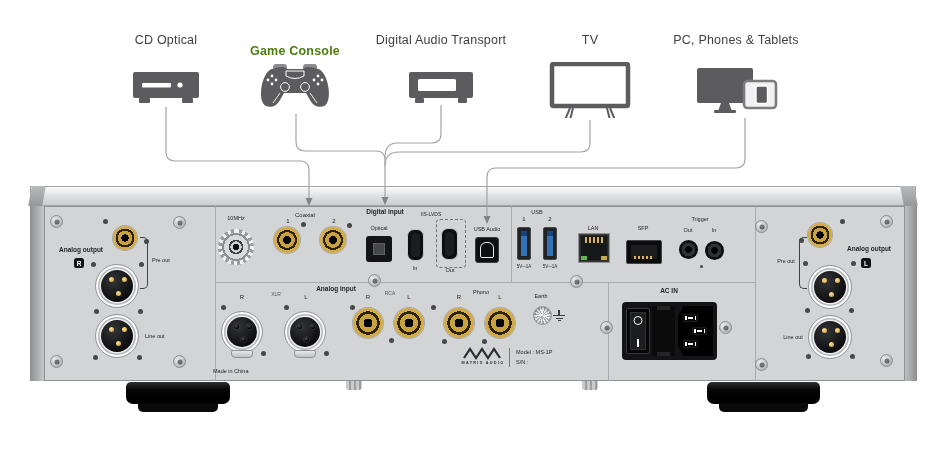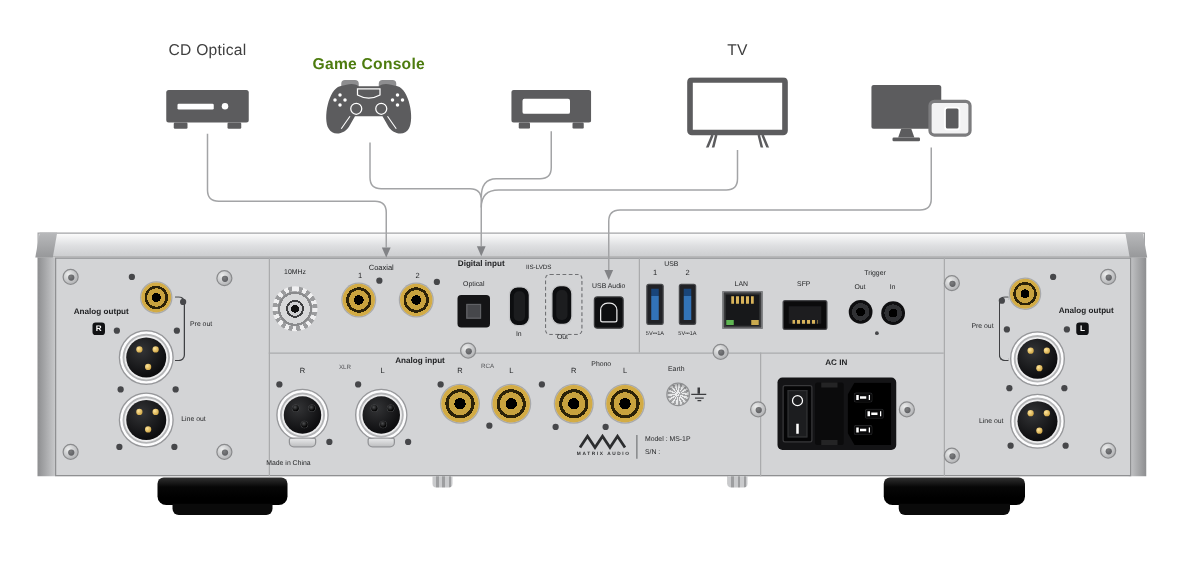--- a/index.html
+++ b/index.html
@@ -108,21 +108,23 @@
   .brand-text{position:absolute;z-index:3;font-size:3.8px;letter-spacing:1.3px;color:#2c2d2f;
        transform:translateX(-50%);white-space:nowrap;font-weight:bold;}
 </style>
 </head>
 <body>
 
 <div class="stage">
 
   <div class="src-label" style="left:166px;top:33px;font-weight:normal;color:#3f3f3f">CD Optical</div>
   <div class="src-label" style="left:295px;top:44px;font-weight:bold;color:#4d7c0f">Game Console</div>
+  <div class="src-label" style="left:441px;top:33px;font-weight:normal;color:#3f3f3f">Digital Audio Transport</div>
   <div class="src-label" style="left:590px;top:33px;font-weight:normal;color:#3f3f3f">TV</div>
+  <div class="src-label" style="left:736px;top:33px;font-weight:normal;color:#3f3f3f">PC, Phones &amp; Tablets</div>
 
   <svg class="abs" style="left:131px;top:72px" width="70" height="32">
     <rect x="2" y="0" width="66" height="26" rx="2" fill="#5c5c5e"></rect>
     <rect x="11" y="11" width="29" height="4.5" rx="1" fill="#fff"></rect>
     <circle cx="49" cy="13" r="2.6" fill="#fff"></circle>
     <rect x="8" y="26" width="11" height="5" rx="1" fill="#5c5c5e"></rect>
     <rect x="51" y="26" width="11" height="5" rx="1" fill="#5c5c5e"></rect>
   </svg>
 
   <svg class="abs" style="left:257px;top:60px" width="76" height="52">

